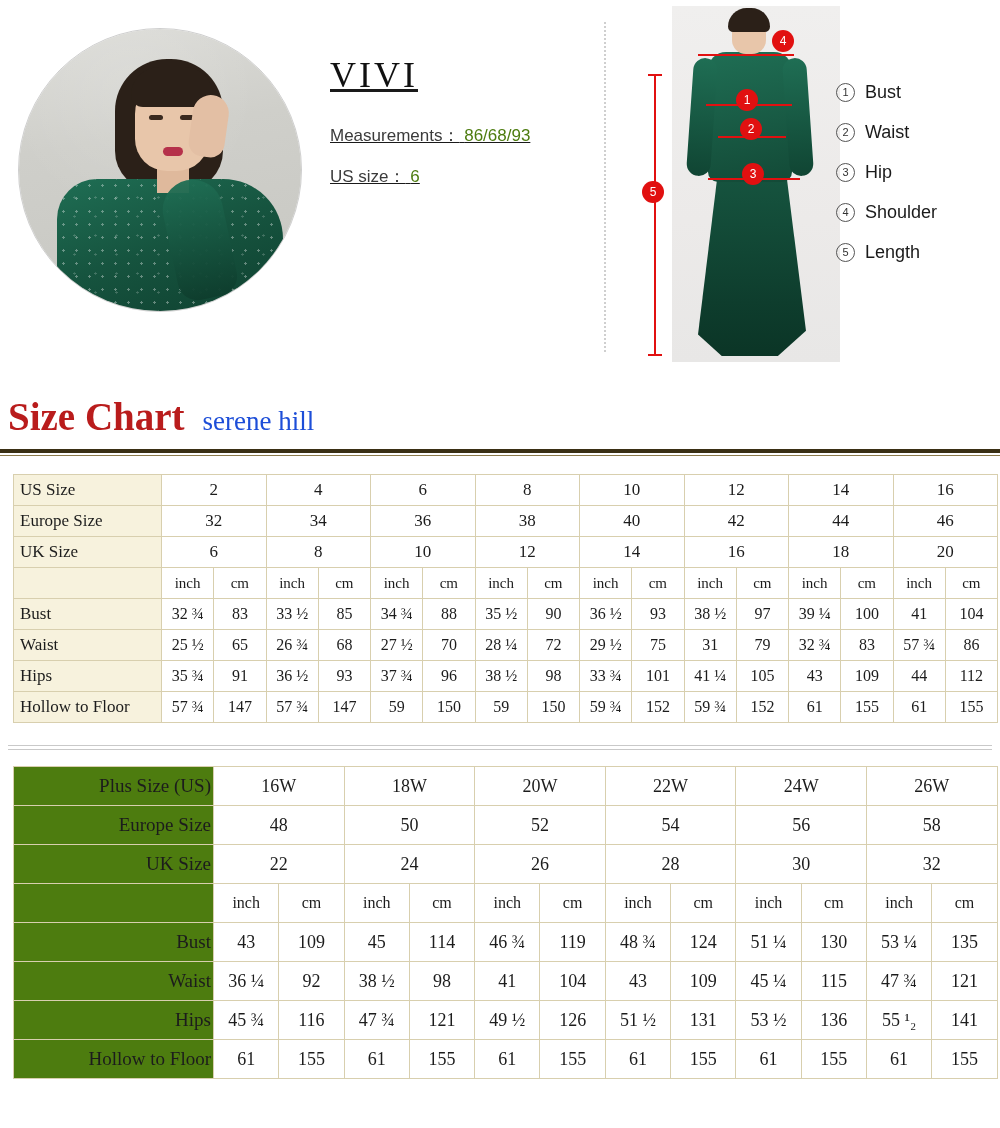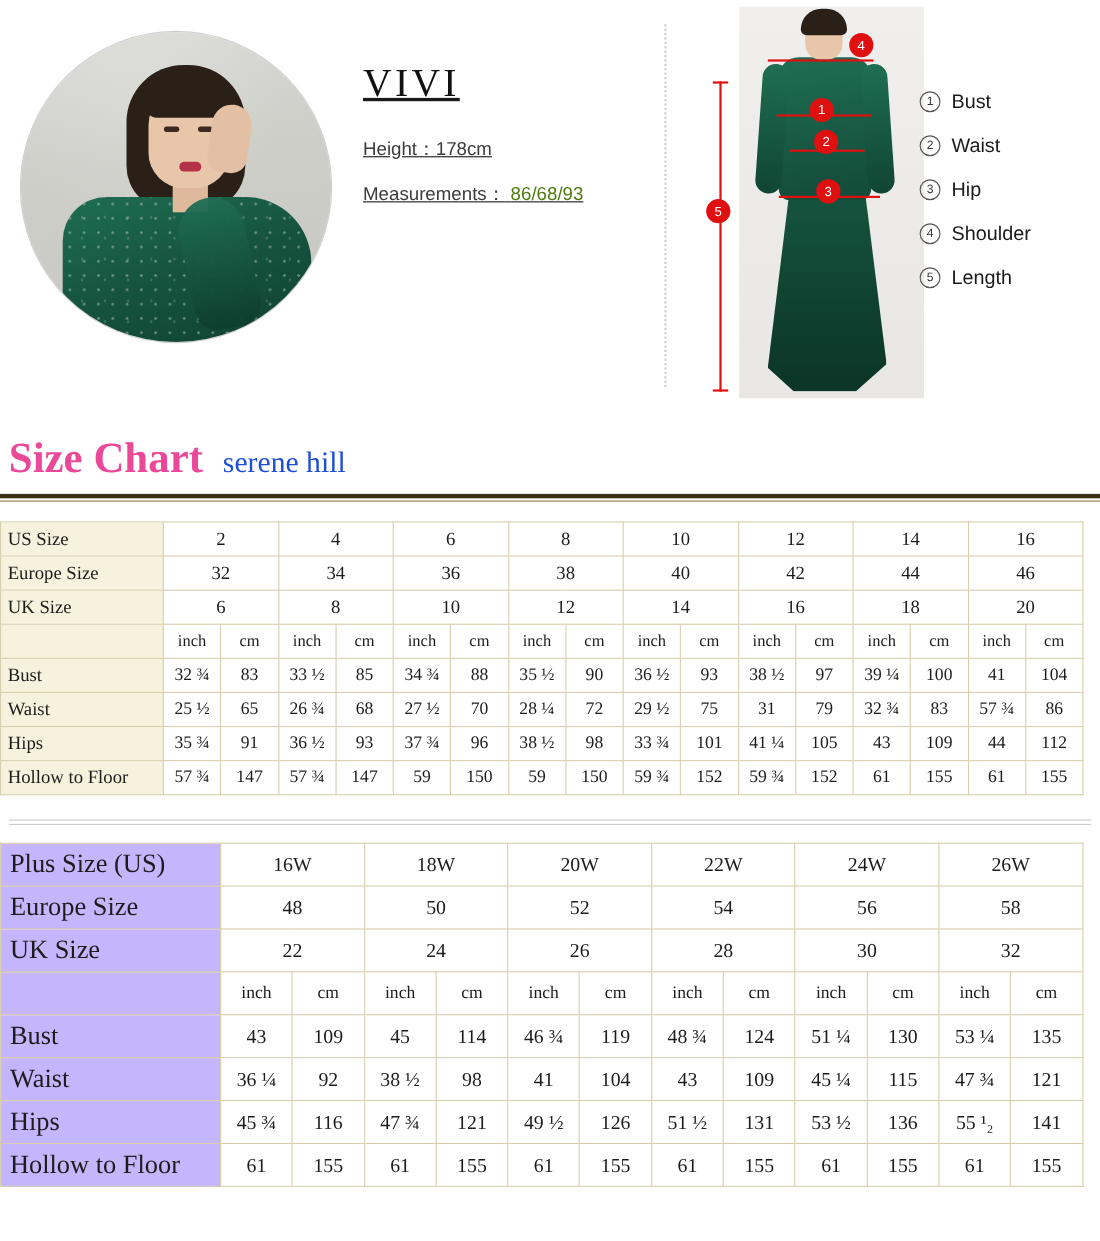--- a/index.html
+++ b/index.html
@@ -215,42 +215,42 @@
     margin-top: 14px;
     padding-left: 8px;
     display: flex;
     align-items: baseline;
     gap: 18px;
   }
   .title-main {
     font-family: "Liberation Serif", serif;
     font-size: 39px;
     font-weight: 700;
-    color: #ec4899;
+    color: #b91c1c;
     letter-spacing: 0px;
   }
   .title-sub {
     font-family: "Liberation Serif", serif;
     font-size: 27px;
     color: #1d4ed8;
     font-weight: 400;
   }
   .rule-thick {
     margin-top: 10px;
     height: 4px;
     background: #3a2f14;
   }
   .rule-thin {
     margin-top: 2px;
     height: 1px;
     background: #8c7a4b;
   }
 
   
-  .table-block { padding: 0 0; }
+  .table-block { padding: 0 13px; }
   table.size {
     width: 984px;
     border-collapse: collapse;
     table-layout: fixed;
     font-family: "Liberation Serif", serif;
     margin-top: 18px;
   }
   table.size td, table.size th {
     border: 1px solid #d8cfae;
     height: 31px;
@@ -298,24 +298,24 @@
   table.plus td {
     border: 1px solid #d8cfae;
     height: 39px;
     text-align: center;
     font-size: 18px;
     color: #1c1c1c;
     padding: 0 2px;
     white-space: nowrap;
   }
   table.plus .rowhead {
-    text-align: left;
+    text-align: right;
     padding-left: 8px;
-    background: #c4b5fd;
-    font-size: 24px;
+    background: #4d7c0f;
+    font-size: 19px;
   }
   table.plus .unit { font-size: 16px; }
 </style>
 </head>
 <body>
 
 <div class="page">
 
   <div class="top-section">
 
@@ -329,24 +329,27 @@
         <div class="m-eye-l"></div>
         <div class="m-eye-r"></div>
         <div class="m-lips"></div>
         <div class="m-arm"></div>
         <div class="m-hand"></div>
       </div>
     </div>
 
     <div class="model-info">
       <div class="model-name">VIVI</div>
-      <div class="info-line">Height：178cm</div>
       <div class="info-line">
         <span>Measurements：</span>
         <span class="val">86/68/93</span>
+      </div>
+      <div class="info-line">
+        <span>US size：</span>
+        <span class="val">6</span>
       </div>
     </div>
 
     <div class="dashed-col"></div>
 
     <div class="figure-wrap">
       <div class="fig-bg"></div>
       <div class="fig-skirt"></div>
       <div class="fig-body"></div>
       <div class="fig-armL"></div>

